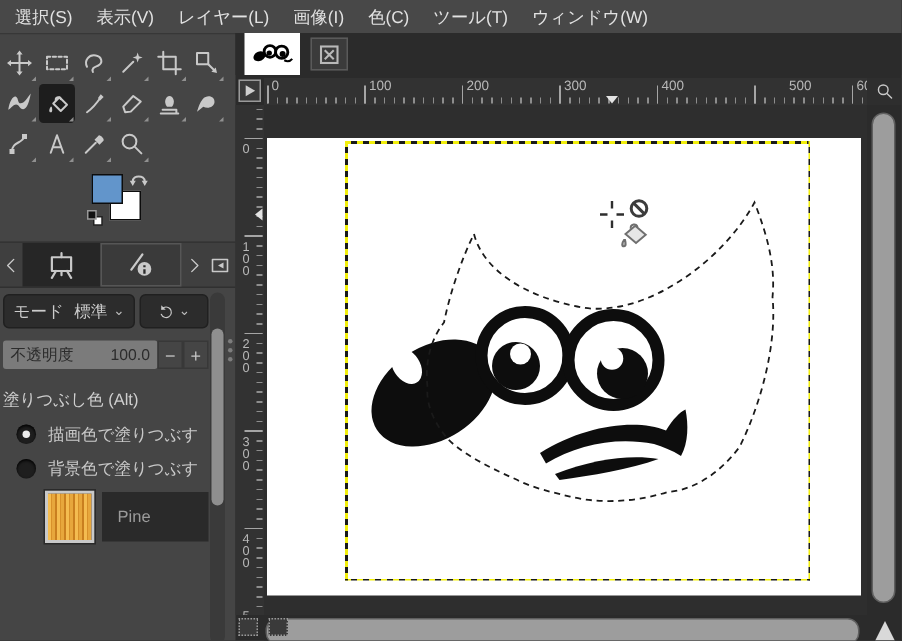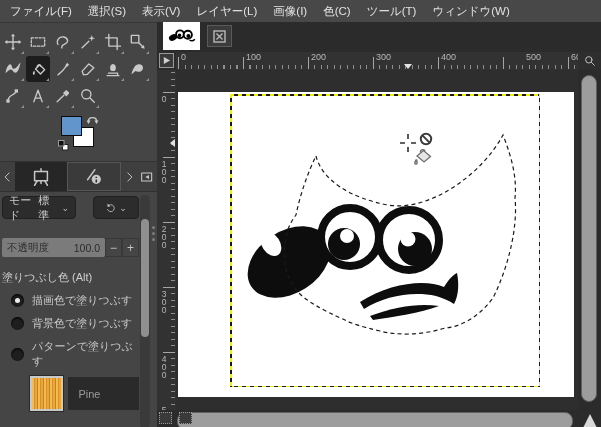--- a/index.html
+++ b/index.html
@@ -27,27 +27,27 @@
   
   .dialogtabs{display:flex;align-items:stretch;height:29px;margin-top:9px;background:#3f3f3f;border-top:1px solid #333;border-bottom:1px solid #303030}
   .dtab{display:flex;align-items:center;justify-content:center}
   .dchev{width:15px}
   .dtab1{width:52px;background:#262626}
   .dtab2{width:52px;background:#3a3a3a;border:1px solid #565656}
   .dcorner{width:20px;margin-left:auto}
   
   .optwrap{padding:4px 18px 0 2px;font-size:11px}
   .optitle{margin:3px 0 5px 0;color:#cfcfcf}
-  .moderow{display:flex;gap:17px}
+  .moderow{display:flex;gap:3px}
   .pill{display:flex;align-items:center;background:#2c2c2c;border:1px solid #202020;border-radius:4px;height:21px;padding:0 6px;color:#cccccc}
   .pill-mode{flex:1}
   .pill .val{margin-left:auto;padding-right:4px}
   .chev{font-size:9px;color:#bdbdbd}
   .pill-reset{width:32px;justify-content:center;gap:2px}
-  .opacityrow{display:flex;margin-top:19px;height:19px}
+  .opacityrow{display:flex;margin-top:8px;height:19px}
   .slider{flex:1;background:#7b7b7b;color:#2c2c2c;display:flex;align-items:center;padding:0 5px;font-size:10.5px;border-radius:2px}
   .slider .val{margin-left:auto}
   .sbtn{width:15px;display:flex;align-items:center;justify-content:center;background:#454545;color:#c4c4c4;
         border:1px solid #383838;font-size:12px}
   .sechead{margin:13px 0 2px 0;color:#cfcfcf}
   .radio{display:flex;align-items:center;gap:8px;margin:8px 0 0 9px;color:#c9c9c9}
   .rdot{width:13px;height:13px;border-radius:50%;background:#1e1e1e;box-shadow:inset 0 1px 2px #000;position:relative;flex:0 0 auto}
   .rdot.on::after{content:"";position:absolute;left:4px;top:4px;width:5px;height:5px;border-radius:50%;background:#ececec}
   .patternrow{display:flex;align-items:center;margin:7px 0 0 28px}
   .patswatch{width:31px;height:31px;border:2px solid #c9c9c9;outline:1px solid #2a2a2a;
@@ -97,21 +97,20 @@
   .hsb .thumb{position:absolute;left:1px;right:5px;top:2px;height:16px;background:#9d9d9d;border-radius:8px;border:1px solid #5f5f5f}
   .qm{position:absolute;left:3px;bottom:3px;width:11px;height:10px;border:1px dotted #9a9a9a;background:#3a3a3a}
   .nav{position:absolute;right:0;bottom:0;width:23px;height:17px;background:#2b2b2b;overflow:hidden}
   .nav::after{content:"";position:absolute;left:5px;top:4px;width:0;height:0;
               border-left:7px solid transparent;border-right:7px solid transparent;border-bottom:14px solid #d9d9d9}
 </style>
 </head>
 <body>
 
 <div class="menubar">
-  <span class="mi">ファイル(F)</span>
   <span class="mi">選択(S)</span>
   <span class="mi">表示(V)</span>
   <span class="mi">レイヤー(L)</span>
   <span class="mi">画像(I)</span>
   <span class="mi">色(C)</span>
   <span class="mi">ツール(T)</span>
   <span class="mi">ウィンドウ(W)</span>
 
 </div>
 
@@ -286,24 +285,20 @@
     </div>
 
     <div class="sechead">塗りつぶし色 (Alt)</div>
     <div class="radio">
       <span class="rdot on"></span>
       <span>描画色で塗りつぶす</span>
     </div>
     <div class="radio">
       <span class="rdot"></span>
       <span>背景色で塗りつぶす</span>
-    </div>
-    <div class="radio">
-      <span class="rdot"></span>
-      <span>パターンで塗りつぶす</span>
     </div>
 
     <div class="patternrow">
       <div class="patswatch"></div>
       <div class="patname">Pine</div>
     </div>
 
   </div>
 
   <div class="opt-sb">

